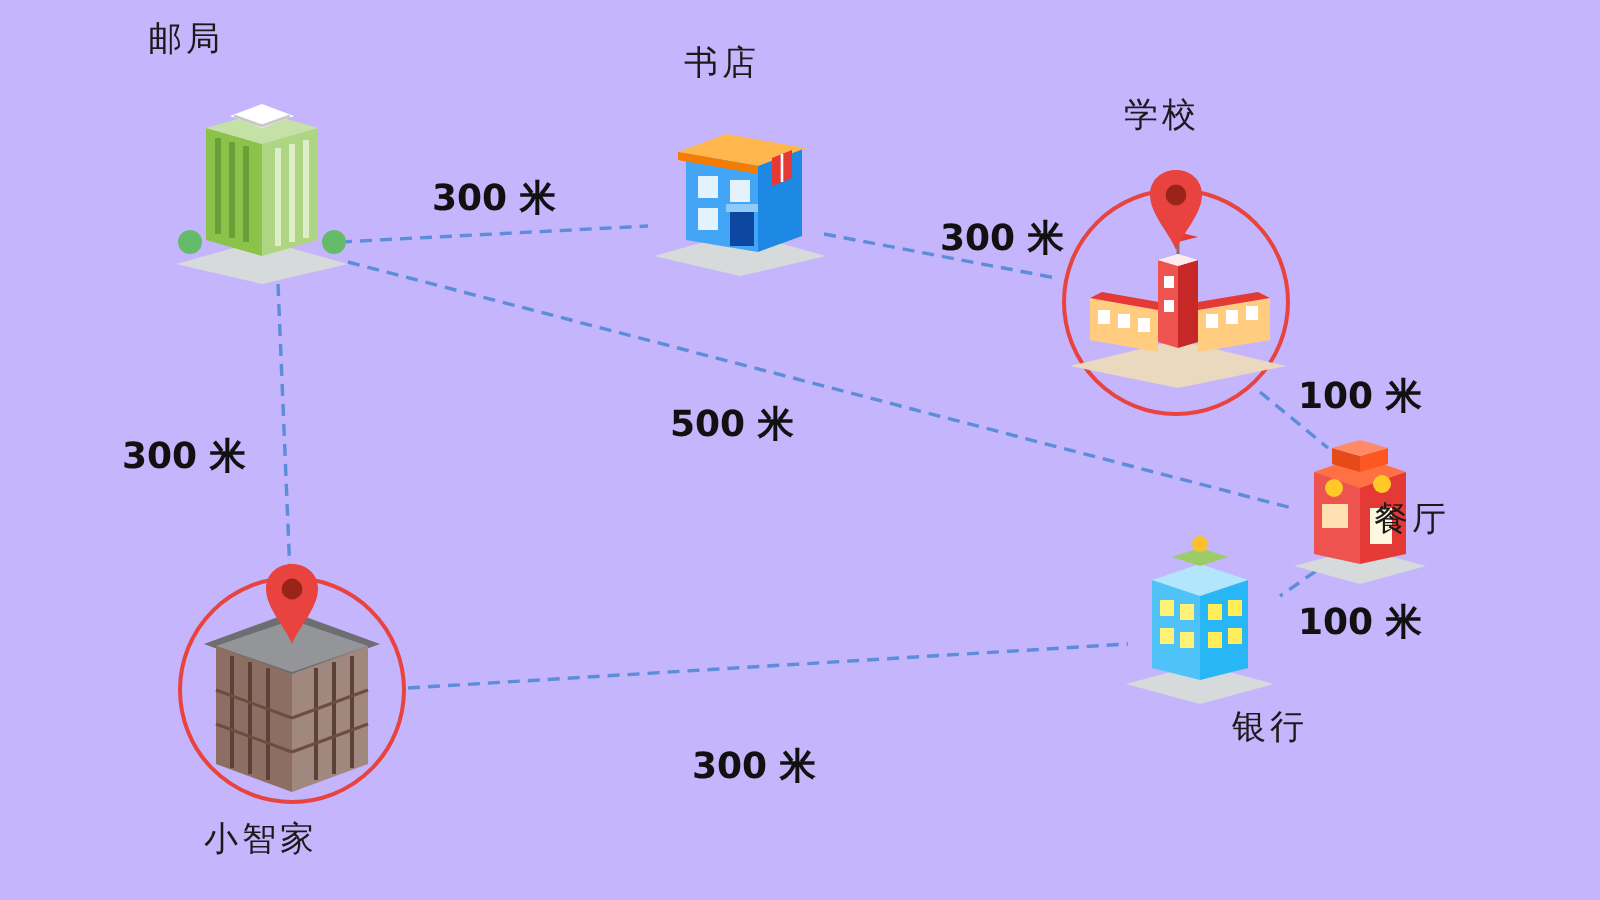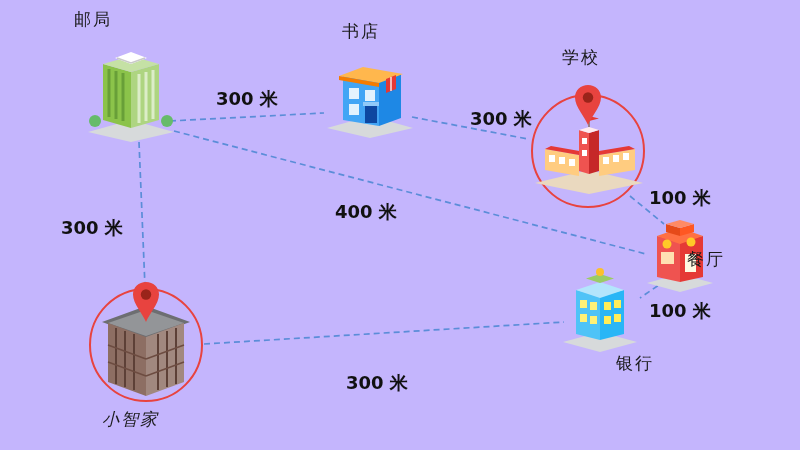--- a/index.html
+++ b/index.html
@@ -170,23 +170,23 @@
           <line x1="52" y1="76" x2="90" y2="62"></line>
       </g>
     </svg>
   </div>
   <div class="pin" style="left:131px;top:281px;">
     <svg width="30" height="42" viewBox="0 0 30 42">
       <path d="M15,41 C12,33 2,23 2,13.5 C2,6 7.8,1 15,1 C22.2,1 28,6 28,13.5 C28,23 18,33 15,41 Z" fill="#e8433f"></path>
       <circle cx="15" cy="13.5" r="5.2" fill="#9a241a"></circle>
     </svg>
   </div>
-  <div class="node-label" style="left:102px;top:408px;font-style:italic;">小智家</div>
+  <div class="node-label" style="left:102px;top:408px;">小智家</div>
 
   <div class="dist" style="left:216px;top:87px;">300 米</div>
   <div class="dist" style="left:470px;top:107px;">300 米</div>
   <div class="dist" style="left:649px;top:186px;">100 米</div>
-  <div class="dist" style="left:335px;top:200px;">400 米</div>
+  <div class="dist" style="left:335px;top:200px;">500 米</div>
   <div class="dist" style="left:61px;top:216px;">300 米</div>
   <div class="dist" style="left:649px;top:299px;">100 米</div>
   <div class="dist" style="left:346px;top:371px;">300 米</div>
 
 </div>
 
 </body></html>

